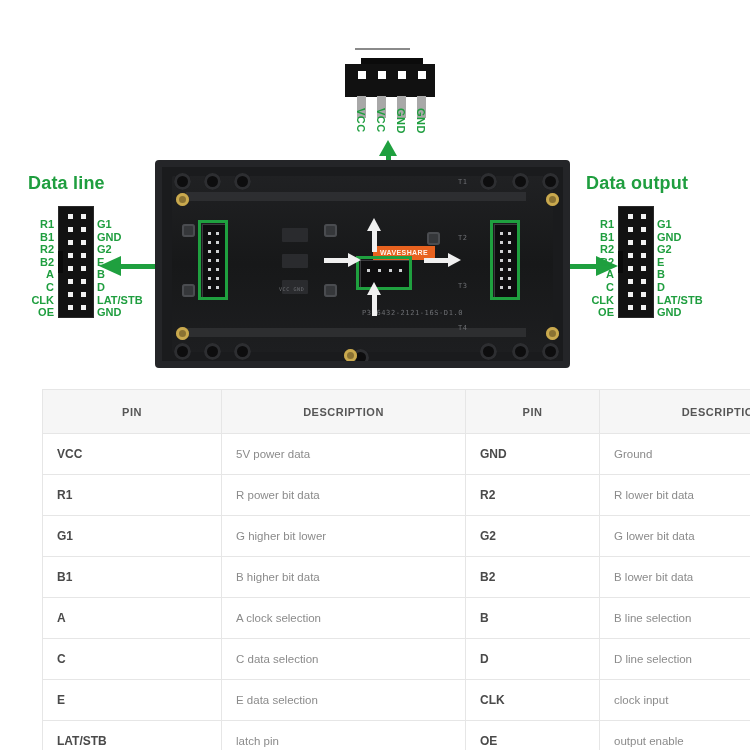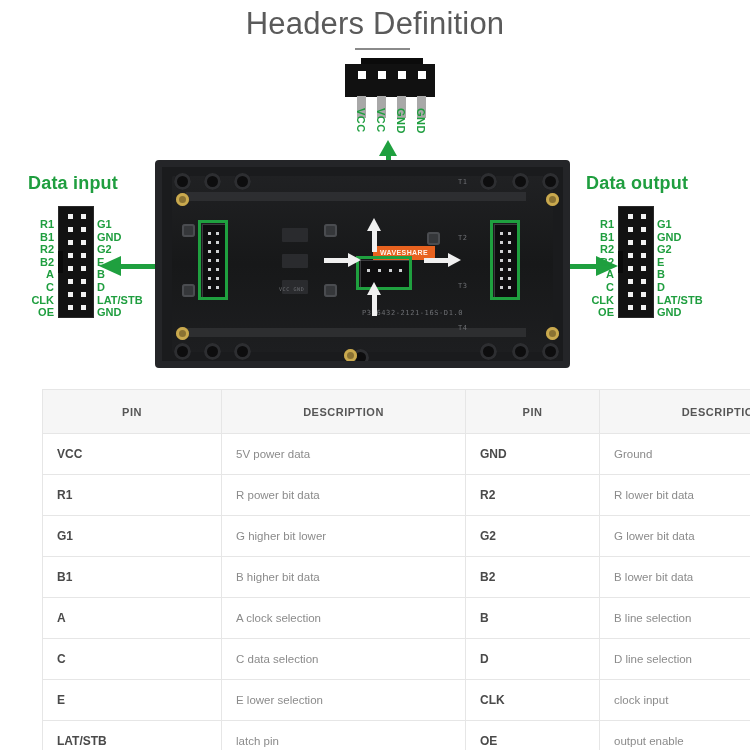--- a/index.html
+++ b/index.html
@@ -188,21 +188,20 @@
   }
   table.pins td.pin {
     font-weight: 700; color: #4a4a4a; font-size: 12px;
   }
 </style>
 </head>
 <body>
 
 <div id="page">
 
-  <div class="title">Headers Definition</div>
   <div class="title-rule"></div>
 
   <div class="pwr-wrap">
     <div class="pwr-tab"></div>
     <div class="pwr-body"></div>
     <div class="pwr-pin" style="left:13px"></div>
     <div class="pwr-pin" style="left:33px"></div>
     <div class="pwr-pin" style="left:53px"></div>
     <div class="pwr-pin" style="left:73px"></div>
     <div class="pwr-leg" style="left:12px"></div>
@@ -217,21 +216,21 @@
     <div class="pwr-lab" style="left:82px">GND</div>
   </div>
 
   <div class="arrow-up-head"></div>
   <div class="arrow-up-stem"></div>
   <div class="arrow-left-head"></div>
   <div class="arrow-left-stem"></div>
   <div class="arrow-right-head"></div>
   <div class="arrow-right-stem"></div>
 
-  <div class="side-title" style="left:28px; top:173px;">Data input</div>
+  <div class="side-title" style="left:28px; top:173px;">Data line</div>
   <div class="idc" style="left:58px; top:206px;">
     <div class="notch" style="left:-1px;"></div>
   <div class="idc-pin" style="left: 9px; top: 7px;"></div>
       <div class="idc-pin" style="left: 22px; top: 7px;"></div>
       <div class="idc-pin" style="left: 9px; top: 20px;"></div>
       <div class="idc-pin" style="left: 22px; top: 20px;"></div>
       <div class="idc-pin" style="left: 9px; top: 33px;"></div>
       <div class="idc-pin" style="left: 22px; top: 33px;"></div>
       <div class="idc-pin" style="left: 9px; top: 46px;"></div>
       <div class="idc-pin" style="left: 22px; top: 46px;"></div>
@@ -451,21 +450,21 @@
           <td>B line selection</td>
         </tr>
         <tr>
           <td class="pin">C</td>
           <td>C data selection</td>
           <td class="pin">D</td>
           <td>D line selection</td>
         </tr>
         <tr>
           <td class="pin">E</td>
-          <td>E lower selection</td>
+          <td>E data selection</td>
           <td class="pin">CLK</td>
           <td>clock input</td>
         </tr>
         <tr>
           <td class="pin">LAT/STB</td>
           <td>latch pin</td>
           <td class="pin">OE</td>
           <td>output enable</td>
         </tr>
       </tbody>

